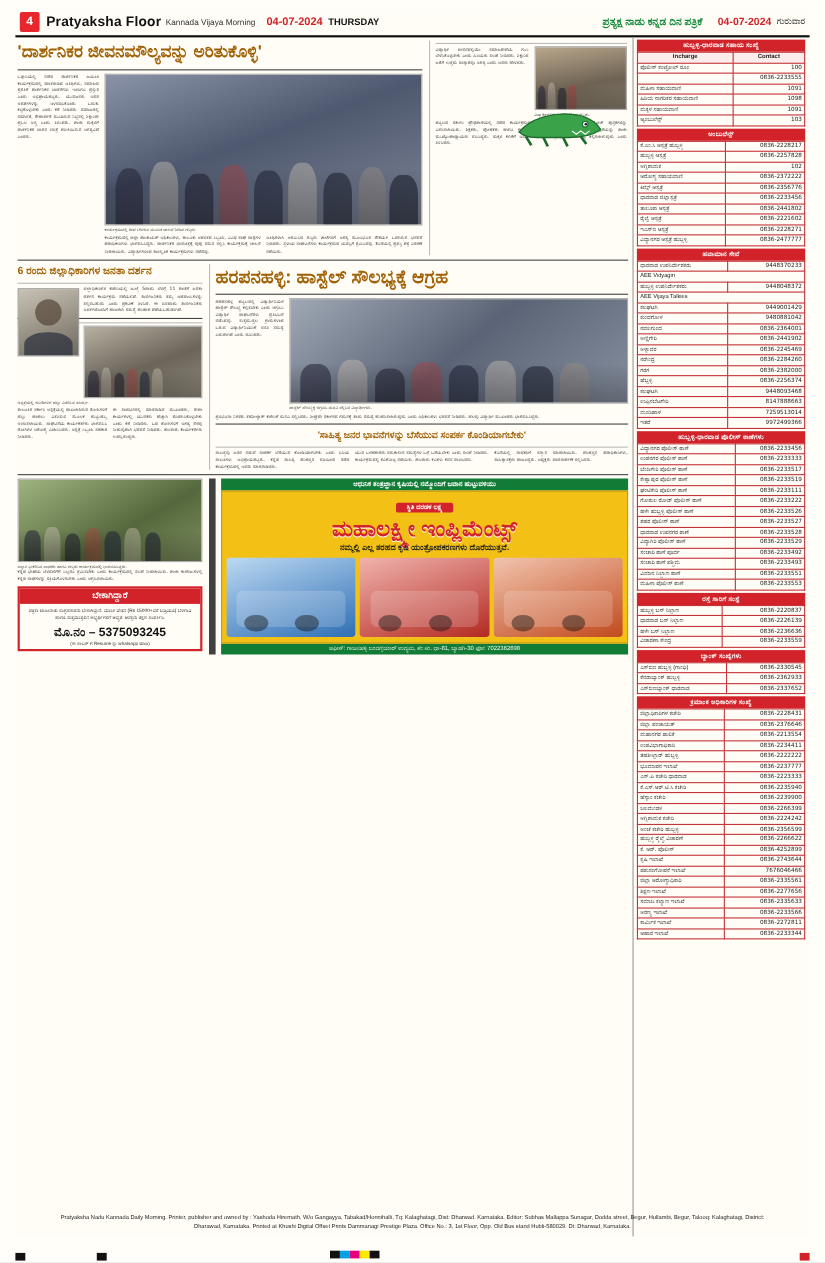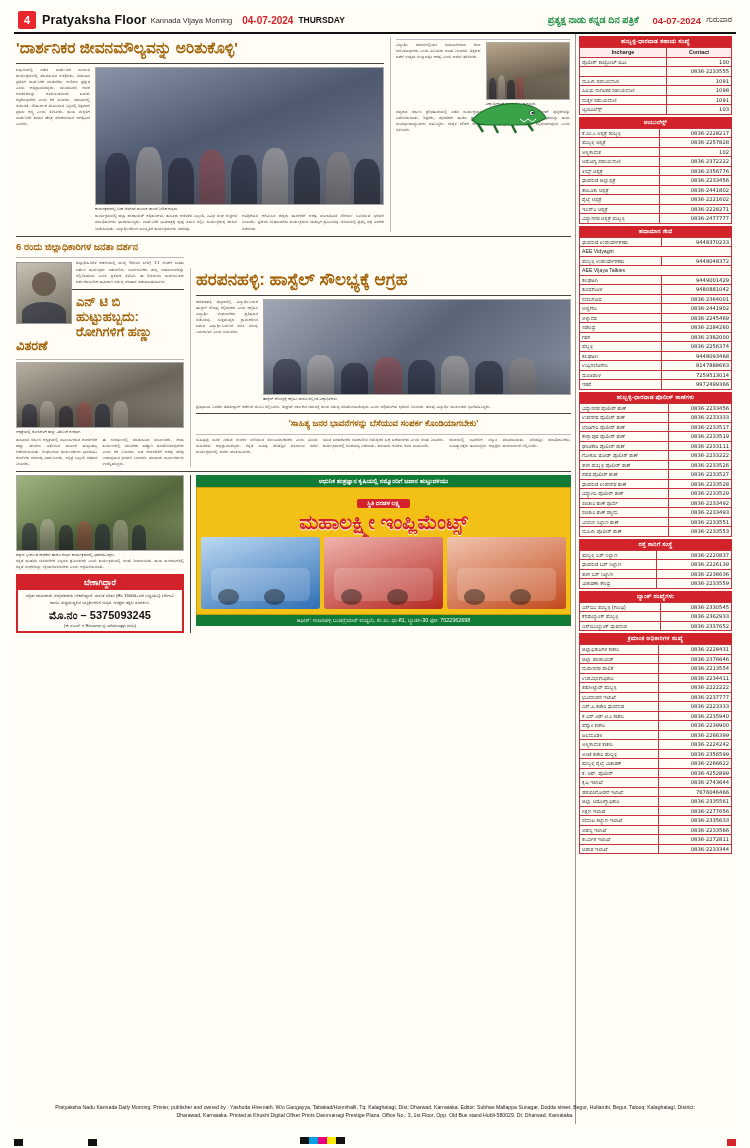--- a/index.html
+++ b/index.html
@@ -267,21 +267,20 @@
         <div class="rule" style="margin-top:4px;"></div>
 
         <div style="display:flex; gap:6px;">
           <div style="width:168px;">
             <div class="hl-red small" style="font-size:9.5px;">6 ರಂದು ಜಿಲ್ಲಾಧಿಕಾರಿಗಳ ಜನತಾ ದರ್ಶನ</div>
             <div class="rule-thin"></div>
             <div class="mugshot"></div>
             <div class="txt k">ಜಿಲ್ಲಾಧಿಕಾರಿಗಳ ಕಚೇರಿಯಲ್ಲಿ ಜುಲೈ 5ರಂದು ಬೆಳಿಗ್ಗೆ 11 ಗಂಟೆಗೆ ಜನತಾ ದರ್ಶನ ಕಾರ್ಯಕ್ರಮ ನಡೆಯಲಿದೆ. ಸಾರ್ವಜನಿಕರು ತಮ್ಮ ಅಹವಾಲುಗಳನ್ನು ಸಲ್ಲಿಸಬಹುದು ಎಂದು ಪ್ರಕಟಣೆ ತಿಳಿಸಿದೆ. ಈ ದಿನದಂದು ಸಾರ್ವಜನಿಕರು ಅರ್ಜಿಗಳೊಂದಿಗೆ ಹಾಜರಾಗಿ ಸಮಸ್ಯೆ ಪರಿಹಾರ ಪಡೆಯಬಹುದಾಗಿದೆ.</div>
 
             <div class="rule" style="margin-top:4px;"></div>
-            <div class="hl-red" style="font-size:13px;">ಎನ್ ಟಿ ಬಿ ಹುಟ್ಟುಹಬ್ಬದು: ರೋಗಿಗಳಿಗೆ ಹಣ್ಣು ವಿತರಣೆ</div>
             <div class="rule-thin"></div>
             <div class="photo indoor" style="height:66px;">
               <div class="ph-figs">
                   <i></i>
                   <i></i>
                   <i></i>
                   <i></i>
                   <i></i>
                   <i></i>
                 </div>
@@ -290,21 +289,21 @@
             <div class="cols" style="margin-top:2px;">
               <div class="col">
                   <div class="txt k">ತಾಲೂಕಿನ ಸರ್ಕಾರಿ ಆಸ್ಪತ್ರೆಯಲ್ಲಿ ದಾಖಲಾಗಿರುವ ರೋಗಿಗಳಿಗೆ ಹಣ್ಣು ಹಂಪಲು ವಿತರಿಸುವ ಮೂಲಕ ಹುಟ್ಟುಹಬ್ಬ ಆಚರಿಸಲಾಯಿತು. ಸಂಘಟನೆಯ ಕಾರ್ಯಕರ್ತರು ಭಾಗವಹಿಸಿ ರೋಗಿಗಳ ಆರೋಗ್ಯ ವಿಚಾರಿಸಿದರು. ಆಸ್ಪತ್ರೆ ಸಿಬ್ಬಂದಿ ಸಹಕಾರ ನೀಡಿದರು.</div>
                 </div>
               <div class="col">
                   <div class="txt k">ಈ ಸಂದರ್ಭದಲ್ಲಿ ಮಾತನಾಡಿದ ಮುಖಂಡರು, ಸೇವಾ ಕಾರ್ಯಗಳಲ್ಲಿ ಯುವಕರು ಹೆಚ್ಚಾಗಿ ತೊಡಗಿಸಿಕೊಳ್ಳಬೇಕು ಎಂದು ಕರೆ ನೀಡಿದರು. ಬಡ ರೋಗಿಗಳಿಗೆ ಅಗತ್ಯ ನೆರವು ನೀಡುವುದಾಗಿ ಭರವಸೆ ನೀಡಿದರು. ಹಲವಾರು ಕಾರ್ಯಕರ್ತರು ಉಪಸ್ಥಿತರಿದ್ದರು.</div>
                 </div>
             </div>
           </div>
 
-          <div style="flex:1; border-left:1px solid #bbb; padding-left:5px;margin-top:28px;">
+          <div style="flex:1; border-left:1px solid #bbb; padding-left:5px;">
             <div class="hl-red" style="font-size:17px;">ಹರಪನಹಳ್ಳಿ: ಹಾಸ್ಟೆಲ್ ಸೌಲಭ್ಯಕ್ಕೆ ಆಗ್ರಹ</div>
             <div class="rule"></div>
             <div style="display:flex; gap:5px;">
               <div style="width:62px;">
                 <div class="txt k">ಹರಪನಹಳ್ಳಿ ಪಟ್ಟಣದಲ್ಲಿ ವಿದ್ಯಾರ್ಥಿನಿಯರ ಹಾಸ್ಟೆಲ್ ಸೌಲಭ್ಯ ಕಲ್ಪಿಸಬೇಕು ಎಂದು ಆಗ್ರಹಿಸಿ ವಿದ್ಯಾರ್ಥಿ ಸಂಘಟನೆಗಳು ಪ್ರತಿಭಟನೆ ನಡೆಸಿದವು. ಸುತ್ತಮುತ್ತಲ ಗ್ರಾಮಗಳಿಂದ ಬರುವ ವಿದ್ಯಾರ್ಥಿನಿಯರಿಗೆ ವಸತಿ ಸಮಸ್ಯೆ ಎದುರಾಗಿದೆ ಎಂದು ದೂರಿದರು.</div>
               </div>
               <div style="flex:1;">
                 <div class="photo crowd" style="height:96px;">
                   <div class="ph-figs">
                       <i></i>
@@ -358,27 +357,28 @@
             <div class="txt k">ಕನ್ನಡ ಭಾಷೆಯ ಬೆಳವಣಿಗೆಗೆ ಎಲ್ಲರೂ ಶ್ರಮಿಸಬೇಕು ಎಂದು ಕಾರ್ಯಕ್ರಮದಲ್ಲಿ ಸಲಹೆ ನೀಡಲಾಯಿತು. ಶಾಲಾ ಕಾಲೇಜುಗಳಲ್ಲಿ ಕನ್ನಡ ಸಂಘಗಳನ್ನು ಸಕ್ರಿಯಗೊಳಿಸಬೇಕು ಎಂದು ಆಗ್ರಹಿಸಲಾಯಿತು.</div>
 
             <div class="ad-box">
               <div class="ad-box-title">ಬೇಕಾಗಿದ್ದಾರೆ</div>
               <div class="ad-box-txt">ಪತ್ರಿಕಾ ಜಾಹೀರಾತು ಸಂಗ್ರಹಕಾರರು ಬೇಕಾಗಿದ್ದಾರೆ. ಮಾಸಿಕ ವೇತನ (Rs 15000+ವರೆ ಬಡ್ತಿಯೂ) ಬೆಳಗಾವಿ ಹಾಗೂ ಸುತ್ತಮುತ್ತಲಿನ ಅಭ್ಯರ್ಥಿಗಳಿಗೆ ಆದ್ಯತೆ. ಆಸಕ್ತರು ತಕ್ಷಣ ಸಂಪರ್ಕಿಸಿ.</div>
               <div class="ad-box-phone">ಮೊ.ನಂ – 5375093245</div>
               <div class="ad-box-note">(ಈ ನಂಬರ್ ಗೆ Resume ನ್ನು whatsapp ಮಾಡಿ)</div>
             </div>
           </div>
 
-          <div style="flex:1; border-left:1px solid #404040; padding-left:5px;">
+          <div style="flex:1; border-left:6px solid #404040; padding-left:5px;">
             <div class="ad-top-strip">ಆಧುನಿಕ ತಂತ್ರಜ್ಞಾನ ಕೃಷಿಯಲ್ಲಿ ನಮ್ಮೊಂದಿಗೆ ಜವಾನ ಹುಟ್ಟುವಳಿಯು</div>
             <div class="ad-banner">
               <div style="text-align:center;">
                 <span class="ad-red-ribbon">ಸ್ಥಿತಿ ದರಡಳ ಲಕ್ಷ್ಯ</span>
               </div>
               <div class="ad-title">ಮಹಾಲಕ್ಷ್ಮೀ ಇಂಪ್ಲಿಮೆಂಟ್ಸ್</div>
+              <div class="ad-sub">ನಮ್ಮಲ್ಲಿ ಎಲ್ಲ ತರಹದ ಕೃಷಿ ಯಂತ್ರೋಪಕರಣಗಳು ದೊರೆಯುತ್ತವೆ.</div>
               <div class="impl-row">
                 <div class="impl blue"></div>
                 <div class="impl red"></div>
                 <div class="impl red2"></div>
               </div>
             </div>
             <div class="ad-foot">ಆಫೀಸ್: ಗಾಜನಹಳ್ಳಿ ಬಂದಗ್ಗೆಯಾರ್ ಉದ್ಯಮ, ಕೆಂ ಸಂ. ಧಾ-81, ಬ್ಯಾಡಗಿ-30  ಫೋ: 7022362698</div>
           </div>
         </div>
 

